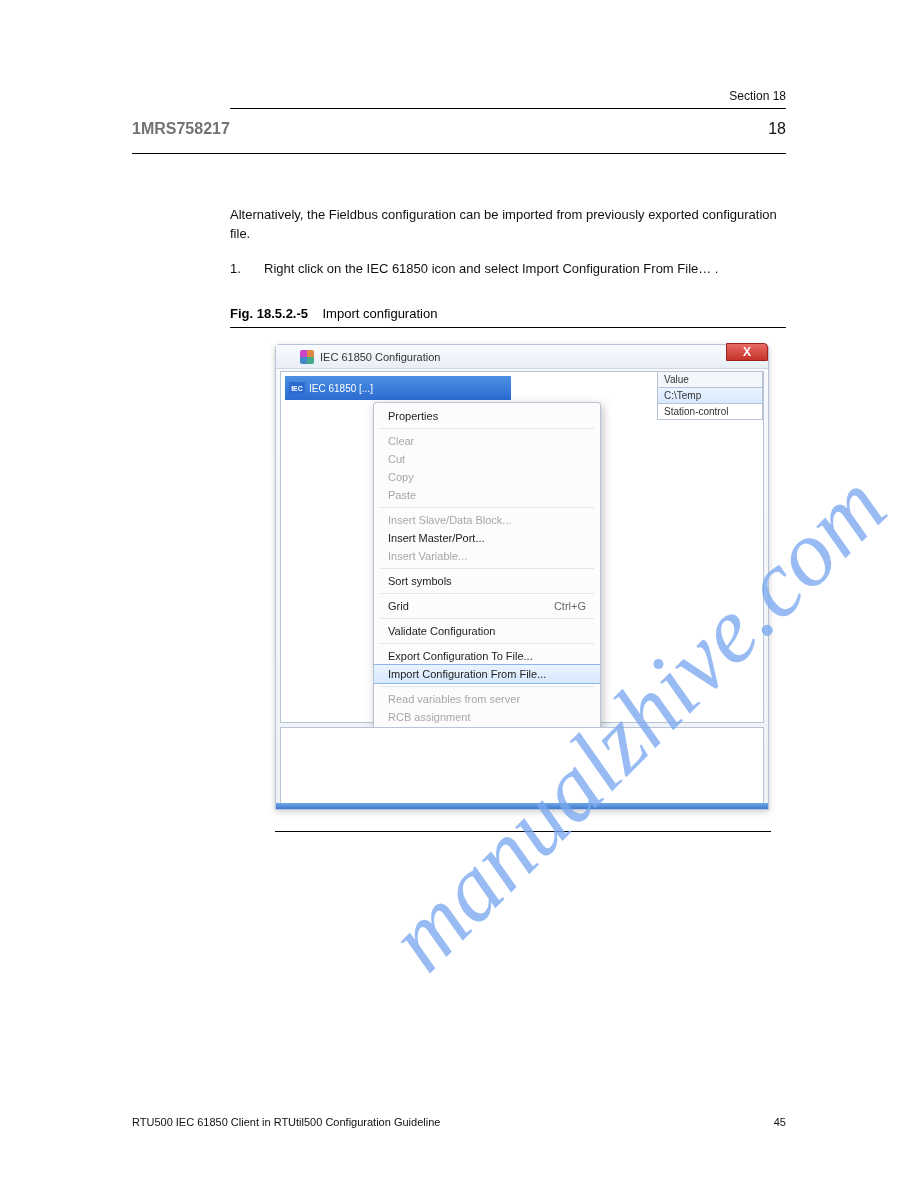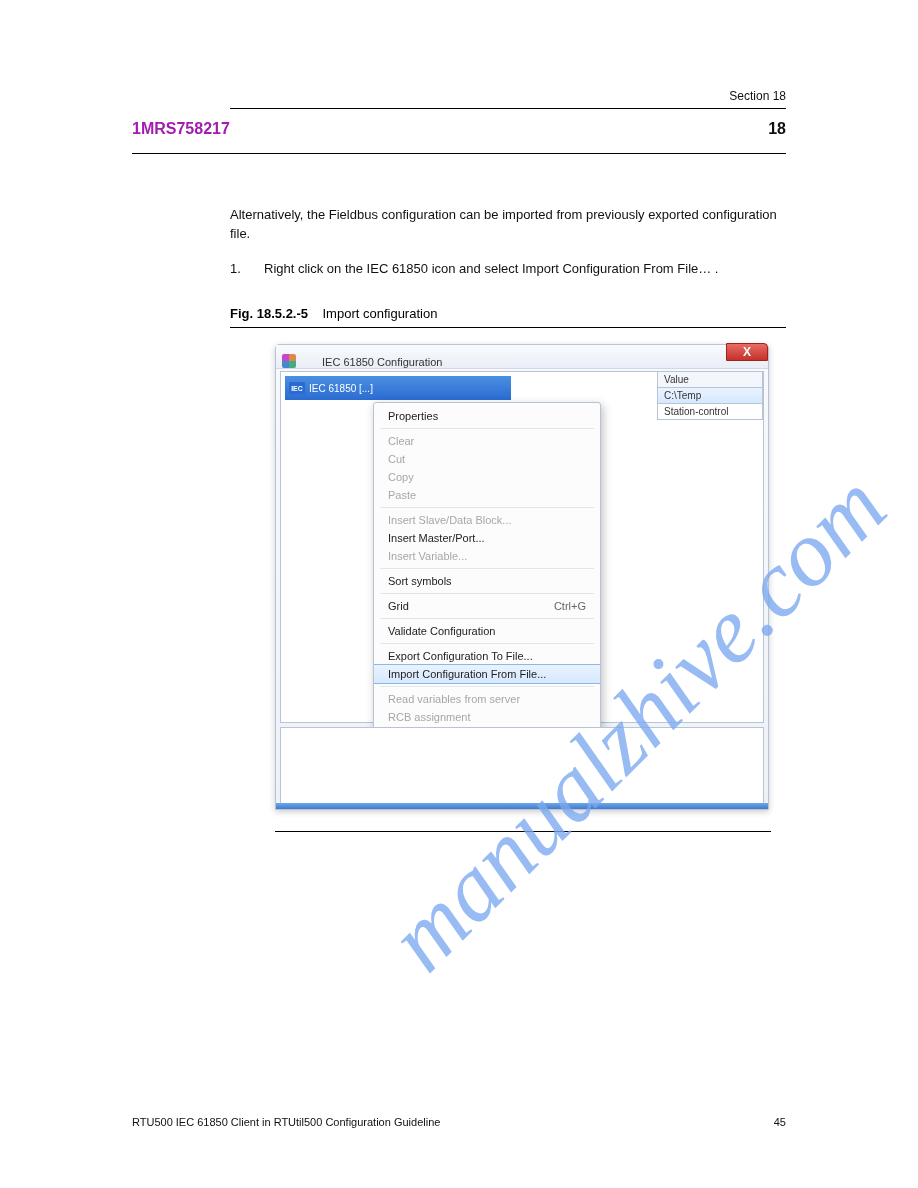--- a/index.html
+++ b/index.html
@@ -3,22 +3,22 @@
 <meta charset="utf-8">
 <style>
   * { box-sizing: border-box; margin: 0; padding: 0; }
   html, body { width: 918px; height: 1188px; background: #ffffff; font-family: Arial, Helvetica, sans-serif; }
   .page { position: relative; width: 918px; height: 1188px; }
 
   
   .rule-top { position: absolute; left: 230px; top: 108px; width: 556px; height: 1px; background: #000; }
   .rule-mid { position: absolute; left: 132px; top: 153px; width: 654px; height: 1px; background: #000; }
 
-  .doc-title { position: absolute; left: 132px; top: 120px; font-size: 16px; font-weight: 700; color: #a21caf; }
-  .chapter-no { position: absolute; right: 132px; top: 120px; font-size: 16px; font-weight: 700; color: #111; }
+  .doc-title { position: absolute; left: 132px; top: 120px; font-size: 16px; font-weight: 700; color: #737373; }
+  .chapter-no { position: absolute; right: 132px; top: 120px; font-size: 16px; font-weight: 400; color: #111; }
   .header-txt { position: absolute; right: 132px; top: 89px; font-size: 12px; color: #111; }
 
   .body-text { position: absolute; left: 230px; width: 556px; font-size: 13px; line-height: 1.45; color: #111; }
   .step-row { display: flex; gap: 16px; margin-bottom: 6px; }
   .step-num { width: 18px; flex: none; }
 
   .fig-caption { position: absolute; left: 132px; top: 306px; width: 556px; border-bottom: 1px solid #000; padding-bottom: 6px; font-size: 13px; }
   .fig-label   { font-weight: 700; }
 
   .fig-frame { position: absolute; left: 275px; top: 344px; width: 496px; height: 488px; border-bottom: 1px solid #000; }
@@ -27,21 +27,21 @@
   .app-window {
     position: absolute; left: 0; top: 0; width: 494px; height: 466px;
     background: linear-gradient(#f7f9fc, #eef2f7);
     border: 1px solid #b7c4d6; border-radius: 4px 4px 0 0;
     box-shadow: 0 2px 6px rgba(0,0,0,.2);
   }
   .titlebar {
     position: absolute; left: 0; top: 0; right: 0; height: 24px;
     background: linear-gradient(#f9fbfe, #e9eef6);
     border-bottom: 1px solid #d0d8e4;
-    display: flex; align-items: flex-end; padding: 0 6px; font-size: 11px; color: #333; gap: 20px;
+    display: flex; align-items: center; padding: 0 24px; font-size: 11px; color: #333;
   }
   .title-icon { width: 14px; height: 14px; margin-right: 6px; background: conic-gradient(#d84 0 25%, #4a8 0 50%, #48c 0 75%, #c4c 0 100%); border-radius: 2px; }
   .win-close {
     position: absolute; right: 0; top: -2px; width: 42px; height: 18px;
     background: linear-gradient(#e86b63, #c4322a);
     border: 1px solid #9e231d; border-radius: 0 4px 0 0;
     display: flex; align-items: center; justify-content: center;
     color: #fff; font-size: 12px; font-weight: 700;
   }
   .tree-area {

